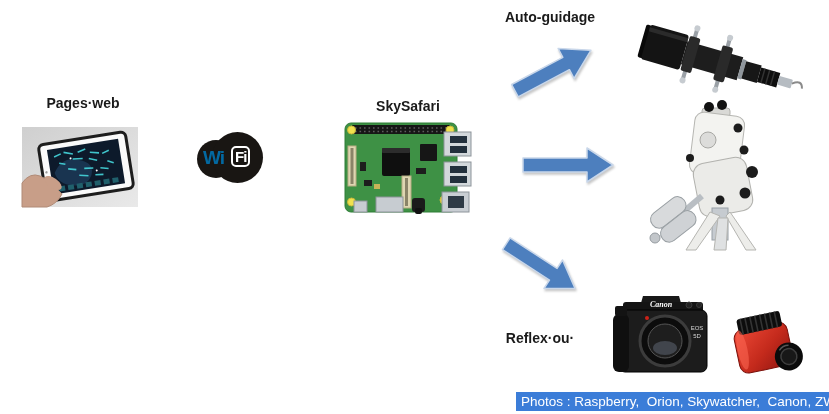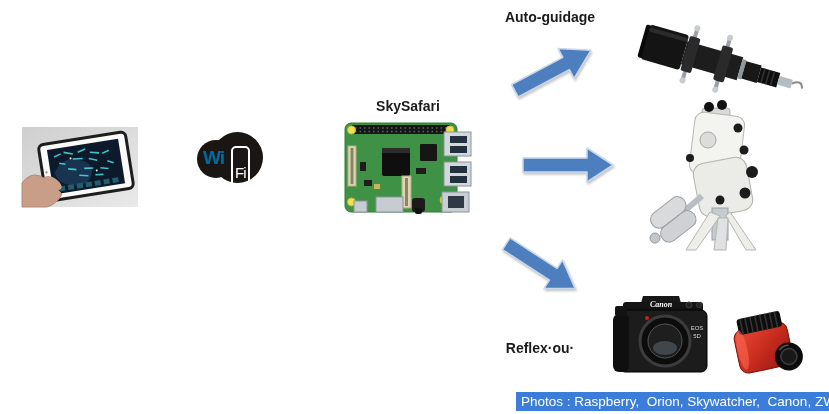--- a/index.html
+++ b/index.html
@@ -17,36 +17,37 @@
   
   .wifi{position:absolute;left:197px;top:131px;width:66px;height:55px;}
   .wifi .blob{position:absolute;background:#191613;border-radius:50%;}
   .blob-l{left:0;top:9px;width:38px;height:38px;}
   .blob-r{left:15px;top:1px;width:51px;height:51px;}
   .wifi .wi{
     position:absolute;left:6px;top:16px;color:#0369a1;font-weight:bold;
     font-size:19px;letter-spacing:-1px;
   }
   .wifi .fi{
-    position:absolute;left:34px;top:15px;color:#fff;font-weight:normal;
+    position:absolute;left:34px;top:15px;color:#fff;font-weight:bold;
     font-size:15px;border:2px solid #fff;border-radius:5px;
-    padding:16px 2px;line-height:17px;letter-spacing:-1px;
+    padding:0 2px;line-height:17px;letter-spacing:-1px;
   }
   
   .credits{
     position:absolute;left:516px;top:392px;background:#3b7dd8;color:#fff;
     font-size:13.5px;line-height:17px;padding:1px 5px;white-space:pre;
   }
   .reflex-lbl{line-height:23px;}
 </style>
 </head>
 <body>
 
 <div class="stage">
 
+  <div class="lbl" style="left:28px;top:95px;width:110px;">Pages·web</div>
 
   <svg class="photo" style="left:22px;top:127px;" width="116" height="80" viewBox="0 0 116 80">
     <defs>
       <linearGradient id="gph" x1="0" y1="0" x2="1" y2="1">
         <stop offset="0" stop-color="#cfcfcf"></stop>
           <stop offset="1" stop-color="#e9e9e9"></stop>
       </linearGradient>
     </defs>
     <rect x="0" y="0" width="116" height="80" fill="url(#gph)"></rect>
     <g transform="rotate(-9 58 40)">
@@ -176,21 +177,21 @@
     <path d="M72,118 L68,150 L80,150 L82,118 Z" fill="#dfe1e2" stroke="#b5b5b1"></path>
   </svg>
 
   <svg class="arrow" style="left:494px;top:234px;" width="90" height="62">
     <g transform="rotate(33 45 31)">
       <path d="M6,24 L62,24 L62,14 L88,31 L62,48 L62,38 L6,38 Z" fill="#4d7fbe" stroke="#c9d7ea" stroke-width="1.5" stroke-linejoin="round"></path>
     </g>
   </svg>
 
   <div class="lbl reflex-lbl" style="left:492px;top:327px;width:96px;">
-    <span style="display:block;margin-top:10px;">Reflex·ou·</span>
+    <span style="display:block;">Reflex·ou·</span>
   </div>
 
   <svg class="photo" style="left:613px;top:288px;" width="100" height="94" viewBox="0 0 100 94">
     <path d="M30,8 L66,8 L70,22 L26,22 Z" fill="#181818"></path>
     <rect x="10" y="14" width="80" height="11" rx="3" fill="#141414"></rect>
     <rect x="6" y="22" width="88" height="62" rx="6" fill="#1c1c1c" stroke="#000"></rect>
     <rect x="0" y="26" width="16" height="58" rx="6" fill="#0f0f0f"></rect>
     <rect x="2" y="18" width="12" height="10" rx="2" fill="#131313"></rect>
     <circle cx="76" cy="17" r="3" fill="#222" stroke="#3a3a3a"></circle>
     <circle cx="86" cy="17" r="2.5" fill="#222" stroke="#3a3a3a"></circle>

